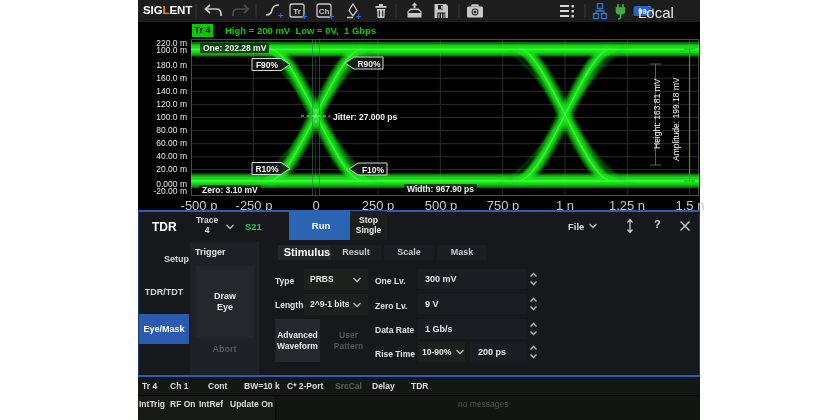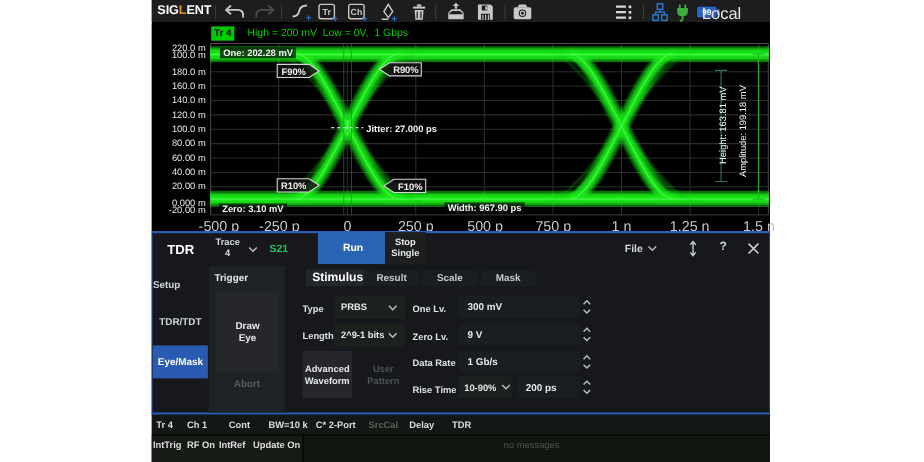--- a/index.html
+++ b/index.html
@@ -1,24 +1,24 @@
 <!DOCTYPE html>
 <html><head><meta charset="utf-8">
 <style>
   html,body{margin:0;padding:0;background:#fff;width:840px;height:420px;overflow:hidden}
   *{box-sizing:border-box;font-family:"Liberation Sans",sans-serif}
   #ui{position:absolute;left:138px;top:0;width:562px;height:420px;background:#000}
-  #tb{position:absolute;left:0;top:0;width:562px;height:20px;background:#1d1d1d}
+  #tb{position:absolute;left:0;top:0;width:562px;height:38px;background:#1d1d1d}
   .logo{position:absolute;left:5px;top:4px;font-size:11.5px;font-weight:700;color:#fff;letter-spacing:-0.1px}
   .logo b{color:#e8920c;font-weight:700}
   .local{position:absolute;left:500px;top:4px;font-size:15px;color:#e8e8e8}
   #eye{position:absolute;left:0;top:22px;width:562px;height:188px;background:#000}
   .trbox{position:absolute;left:54px;top:2px;width:21px;height:13px;background:#0c0;color:#000;
           font-size:9px;font-weight:700;text-align:center;line-height:13px}
-  .hdr{position:absolute;left:87px;top:2px;font-size:9.5px;font-weight:400;color:#00d000;height:13px;line-height:13px}
+  .hdr{position:absolute;left:87px;top:2px;font-size:9.5px;font-weight:700;color:#00d000;height:13px;line-height:13px}
   .yl{position:absolute;left:2px;width:47px;text-align:right;font-size:8.5px;color:#e8e8e8;height:9px;line-height:9px}
   .xl{position:absolute;top:176px;width:50px;text-align:center;font-size:13px;color:#c8c8c8}
   .meas{position:absolute;background:rgba(10,14,10,.72);color:#f2f2f2;font-size:8.5px;font-weight:700;
          padding:0 3px;height:10px;line-height:10px;white-space:nowrap}
   .ft{font:700 8.5px "Liberation Sans",sans-serif}
   .vt{font:8.5px "Liberation Sans",sans-serif;fill:#fafafa}
   #panel{position:absolute;left:0;top:210px;width:562px;height:167px;background:#16181c;
           border:1px solid #1d3a6e;border-top:2px solid #2b5cb8;border-bottom:2px solid #2b5cb8;color:#d6d9dd}
   .t9{font-size:9px}
   #sb1{position:absolute;left:0;top:377px;width:562px;height:19px;background:#141814;border-bottom:1px solid #000}
@@ -296,21 +296,21 @@
         <path d="M1.5 2 L5 5.5 L8.5 2" fill="none" stroke="#b9bdc2" stroke-width="1.3"></path>
       </svg>
     <svg style="position:absolute;left:485px;top:5px" width="12" height="18" viewBox="0 0 12 18">
       <path d="M6 2.5 L6 15.5 M3.5 5.5 L6 2.5 L8.5 5.5 M3.5 12.5 L6 15.5 L8.5 12.5" fill="none" stroke="#cfd3d8" stroke-width="1.2"></path>
       </svg>
     <div style="position:absolute;left:515px;top:6px;font-size:11px;font-weight:700;color:#cfd3d8">?</div>
     <svg style="position:absolute;left:540px;top:8px" width="12" height="12" viewBox="0 0 12 12">
       <path d="M1.5 1.5 L10.5 10.5 M10.5 1.5 L1.5 10.5" stroke="#cfd3d8" stroke-width="1.4"></path>
       </svg>
 
-    <div class="t9" style="position:absolute;left:0;top:42px;width:50px;text-align:left;color:#cfd3d8;font-weight:700">Setup</div>
+    <div class="t9" style="position:absolute;left:0;top:42px;width:50px;text-align:right;color:#cfd3d8;font-weight:700">Setup</div>
     <div class="t9" style="position:absolute;left:0;top:75px;width:50px;text-align:center;color:#cfd3d8;font-weight:700">TDR/TDT</div>
     <div style="position:absolute;left:51px;top:30px;width:69px;height:133px;background:#1e2125">
        <div class="t9" style="position:absolute;left:5px;top:5px;color:#e6e8ea;font-weight:700">Trigger</div>
        <div class="btn" style="left:6px;top:24px;width:58px;height:72px;font-size:9px;line-height:11px;padding-top:25px">Draw<br>Eye</div>
        <div class="t9" style="position:absolute;left:0;top:102px;width:69px;text-align:center;color:#565b60;font-weight:700">Abort</div>
     </div>
 
     <div style="position:absolute;left:0;top:102px;width:50px;height:30px;background:#2a5bb0;color:#fff;
          font-size:9px;font-weight:700;text-align:center;line-height:30px">Eye/Mask</div>
 

